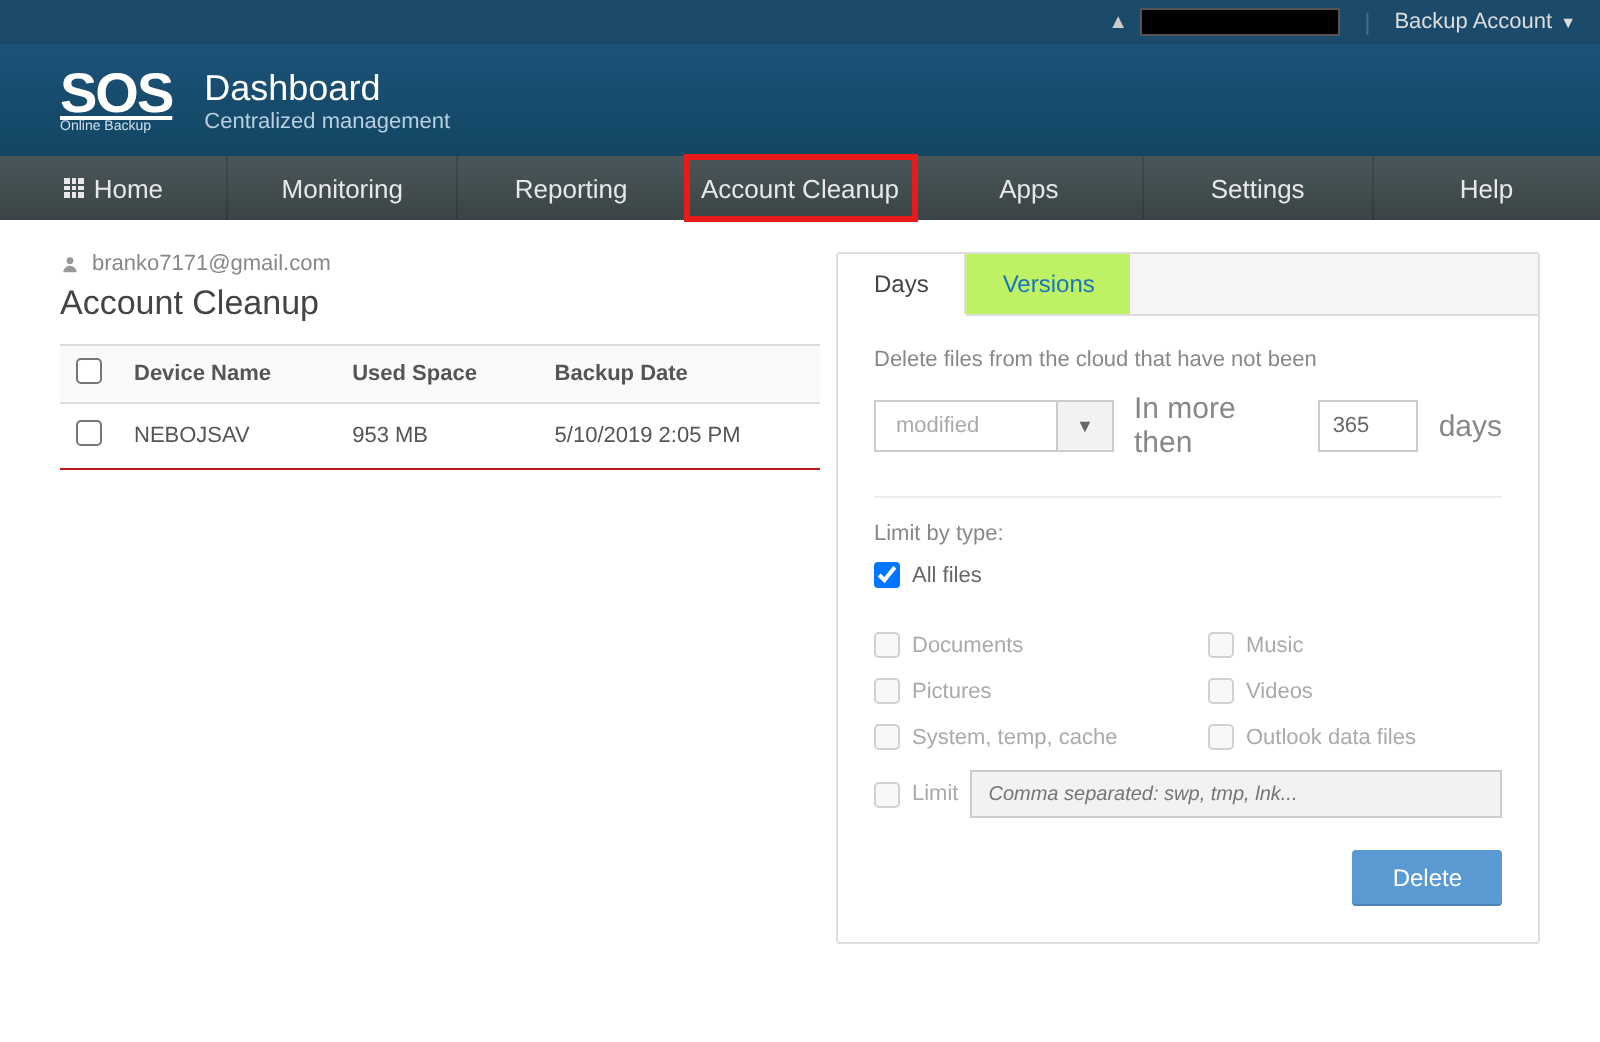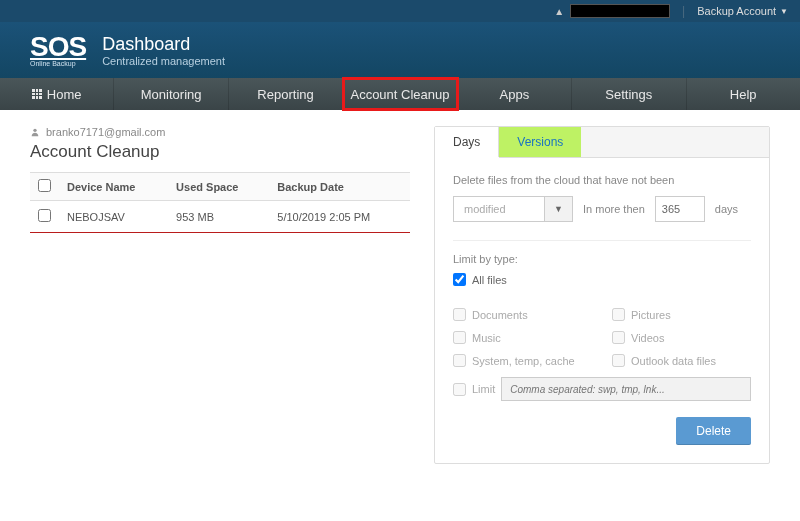--- a/index.html
+++ b/index.html
@@ -20,21 +20,21 @@
     .header-title { font-size: 18px; font-weight: 400; }
     .header-subtitle { color: #b8d0e0; font-size: 11px; }
     
     .nav { background: linear-gradient(#4a5659, #3a4447); height: 32px; display: flex; align-items: stretch; }
     .nav-item { flex: 1; display: flex; align-items: center; justify-content: center; color: #e8e8e8; font-size: 13px; cursor: pointer; gap: 5px; border-right: 1px solid rgba(0,0,0,0.15); }
     .nav-item:last-child { border-right: none; }
     .nav-item.highlighted { outline: 3px solid #e91a1a; outline-offset: -2px; position: relative; z-index: 2; }
     .grid-icon { width: 10px; height: 10px; display: inline-grid; grid-template-columns: repeat(3, 1fr); grid-template-rows: repeat(3, 1fr); gap: 1px; }
     .grid-icon span { background: #e8e8e8; }
     
-    .content { padding: 16px 30px 30px 30px; display: flex; gap: 24px; align-items: flex-start; }
+    .content { padding: 16px 30px 30px 30px; display: flex; gap: 8px; align-items: flex-start; }
     .left { flex: 0 0 380px; }
     .right { flex: 1; }
     
     .user-row { color: #888; font-size: 11px; margin-bottom: 4px; display: flex; align-items: center; gap: 6px; }
     .page-title { font-size: 17px; color: #444; font-weight: 400; margin-bottom: 10px; }
     
     table.devices { width: 100%; border-collapse: collapse; font-size: 11px; }
     table.devices th { text-align: left; color: #555; font-weight: bold; padding: 6px 8px; border-bottom: 1px solid #ddd; border-top: 1px solid #ddd; background:#fafafa; }
     table.devices td { padding: 8px 8px; border-bottom: 1px solid #b91c1c; color: #555; }
     table.devices input[type="checkbox"] { cursor: pointer; }
@@ -43,21 +43,21 @@
     .tabs { display: flex; background: #f5f5f5; border-bottom: 1px solid #ddd; }
     .tab { padding: 8px 18px; font-size: 12px; cursor: pointer; background: #bef264; }
     .tab.active { background: #fff; border-right: 1px solid #ddd; position: relative; box-shadow: 0 1px 0 #fff; color: #444; }
     .tab.inactive { color: #1a73c2; }
     .panel-body { padding: 16px 18px 18px 18px; }
     .muted-text { color: #888; font-size: 11px; margin-bottom: 10px; }
     .filter-row { display: flex; align-items: center; gap: 10px; margin-bottom: 18px; }
     .select-box { display: flex; align-items: center; border: 1px solid #ccc; height: 26px; }
     .select-box .sel-label { padding: 0 10px; color: #aaa; font-size: 11px; width: 90px; }
     .select-box .sel-btn { width: 28px; height: 100%; display: flex; align-items: center; justify-content: center; border-left: 1px solid #ccc; background: #f2f2f2; color: #666; font-size: 9px; cursor: pointer; }
-    .small-text { color: #888; font-size: 11px; }
+    .small-text { color: #888; font-size: 15px; }
     .num-input { width: 50px; height: 26px; border: 1px solid #ccc; padding: 0 6px; font-size: 11px; color: #666; text-align: left; }
     
     .limit-label { color: #888; font-size: 11px; margin-bottom: 8px; }
     .opts { display: grid; grid-template-columns: 1fr 1fr; gap: 10px 20px; margin-bottom: 10px; }
     .opt { display: flex; align-items: center; gap: 6px; color: #aaa; font-size: 11px; }
     .opt input[type="checkbox"] { cursor: pointer; }
     .opt.full { grid-column: 1 / -1; }
     .opt.first { color: #666; margin-bottom: 22px; }
     .other-input { flex: 1; height: 24px; border: 1px solid #ccc; background: #f2f2f2; padding: 0 8px; font-size: 10px; color: #999; font-style: italic; }
     
@@ -181,25 +181,25 @@
           <span>All files</span>
         </div>
 
         <div class="opts">
           <div class="opt">
               <input type="checkbox" disabled="" style="">
               <span>Documents</span>
             </div>
           <div class="opt">
               <input type="checkbox" disabled="" style="">
+              <span>Music</span>
+            </div>
+          <div class="opt">
+              <input type="checkbox" disabled="" style="">
               <span>Pictures</span>
-            </div>
-          <div class="opt">
-              <input type="checkbox" disabled="" style="">
-              <span>Music</span>
             </div>
           <div class="opt">
               <input type="checkbox" disabled="" style="">
               <span>Videos</span>
             </div>
           <div class="opt">
               <input type="checkbox" disabled="" style="">
               <span>System, temp, cache</span>
             </div>
           <div class="opt">

